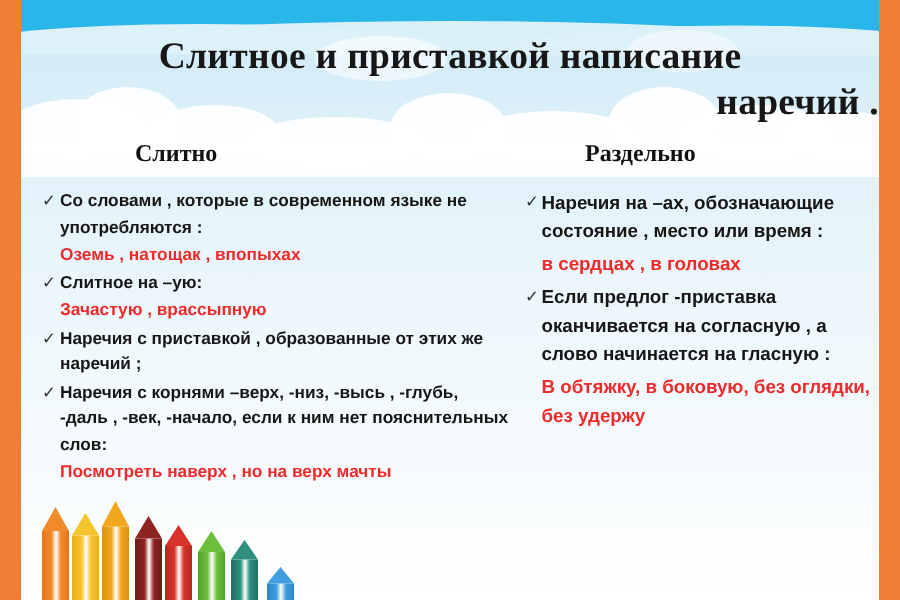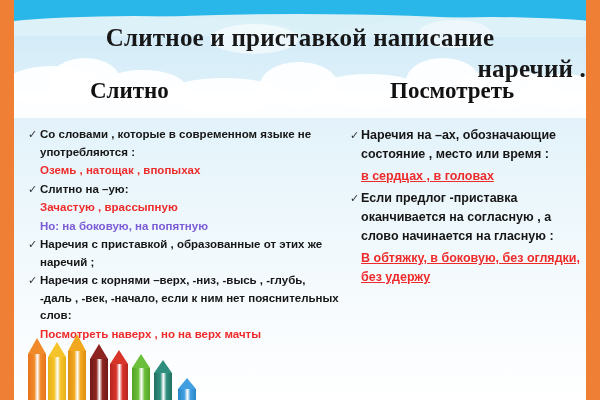--- a/index.html
+++ b/index.html
@@ -61,23 +61,23 @@
     font-family:"Liberation Serif",serif;
     font-weight:bold;
     font-size:25px;
     line-height:31px;
     color:#171717;
     letter-spacing:.2px;
   }
   .title .t2{display:block;text-align:right;}
   
   .col-head{
-    position:absolute;top:78px;
+    position:absolute;top:94px;
     font-family:"Liberation Serif",serif;
-    font-weight:bold;font-size:23px;color:#111;
+    font-weight:bold;font-size:16px;color:#111;
   }
   .col-head.left{left:76px;}
   .col-head.right{left:376px;}
   
   .col{
     position:absolute;top:126px;
     font-family:"Liberation Sans",sans-serif;
     font-weight:bold;
     font-size:11.5px;
     line-height:17.5px;
@@ -89,21 +89,21 @@
   .rule{
     padding-left:12px;position:relative;
     text-indent:0;
   }
   .rule .tick{
     position:absolute;left:0;top:0;font-size:11px;font-weight:normal;color:#333;
   }
   .ex{color:#ee2b2b;padding-left:12px;}
   .ex-purple{color:#7b5bd6;padding-left:12px;}
   .col.right .rule{padding-left:11px;}
-  .col.right .ex{padding-left:11px;text-decoration:underline;}
+  .col.right .ex{padding-left:11px;}
   .col.right .item{margin-bottom:3px;}
   .col.right{font-size:12.5px;line-height:19px;}
   
   .pencils{position:absolute;left:14px;bottom:0;width:250px;height:70px;pointer-events:none;}
   .pencil{position:absolute;bottom:0;width:18px;}
   .p-body{position:absolute;bottom:0;width:100%;}
   .p-tip{
     position:absolute;width:0;height:0;
     border-left:9px solid transparent;border-right:9px solid transparent;
   }
@@ -136,37 +136,34 @@
     <div class="cloud cl-g"></div>
     <div class="cloud cl-h"></div>
     <div class="cloud cl-i"></div>
 
     <div class="title">
       <span class="t1">Слитное  и приставкой  написание</span>
       <span class="t2">наречий .</span>
     </div>
 
     <div class="col-head left">Слитно</div>
-    <div class="col-head right">Посмотреть</div>
+    <div class="col-head right">Раздельно</div>
 
     <div class="col left" id="col-left">
         <div class="item">
           <div class="rule"><span class="tick">✓</span><span>Со словами , которые  в современном языке не употребляются :</span></div>
         </div>
         <div class="item">
           <div class="ex">Оземь , натощак , впопыхах</div>
         </div>
         <div class="item">
-          <div class="rule"><span class="tick">✓</span><span>Слитно  на –ую:</span></div>
+          <div class="rule"><span class="tick">✓</span><span>Слитное  на –ую:</span></div>
         </div>
         <div class="item">
           <div class="ex">Зачастую , врассыпную</div>
-        </div>
-        <div class="item">
-          <div class="ex-purple">Но: на боковую, на попятную</div>
         </div>
         <div class="item">
           <div class="rule"><span class="tick">✓</span><span> Наречия  с приставкой , образованные от этих же наречий  ;</span></div>
         </div>
         <div class="item">
           <div class="rule"><span class="tick">✓</span><span>Наречия  с корнями –верх, -низ, -высь , -глубь, -даль , -век, -начало, если к ним нет пояснительных  слов:</span></div>
         </div>
         <div class="item">
           <div class="ex">Посмотреть наверх , но на верх мачты</div>
         </div>

